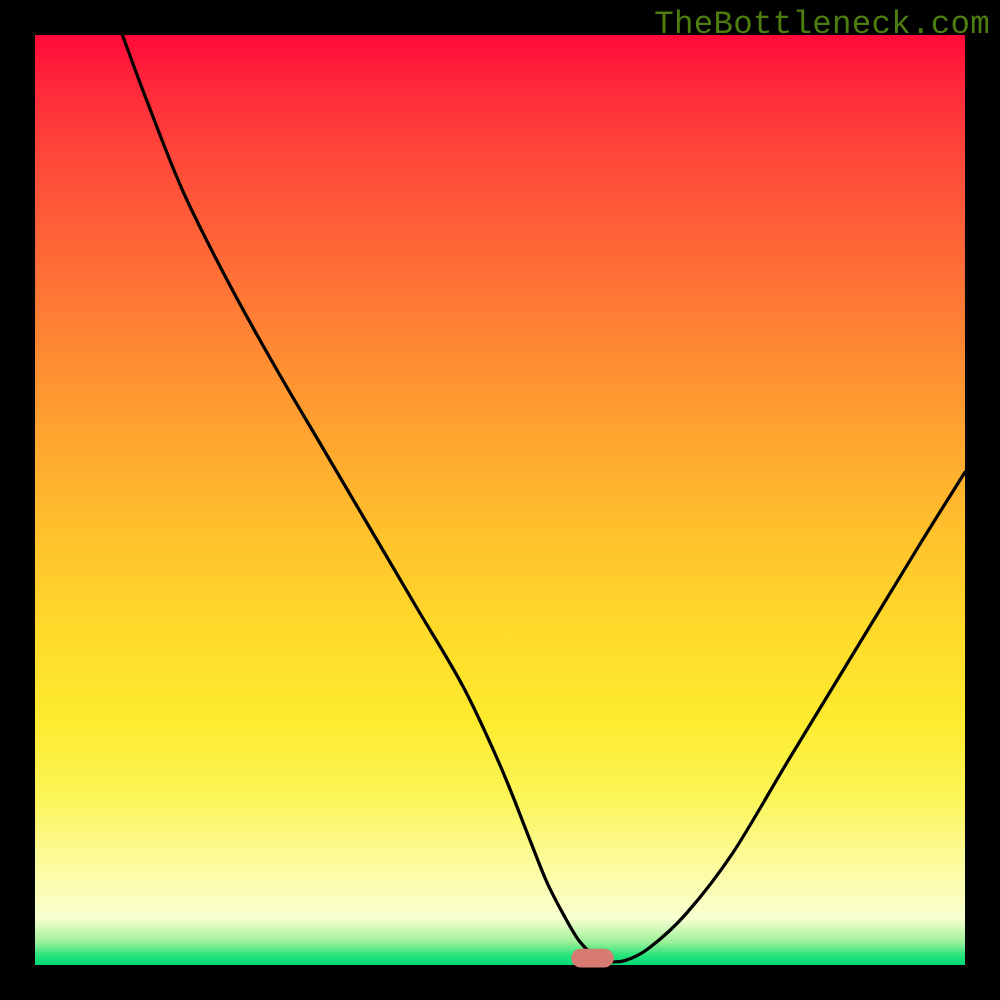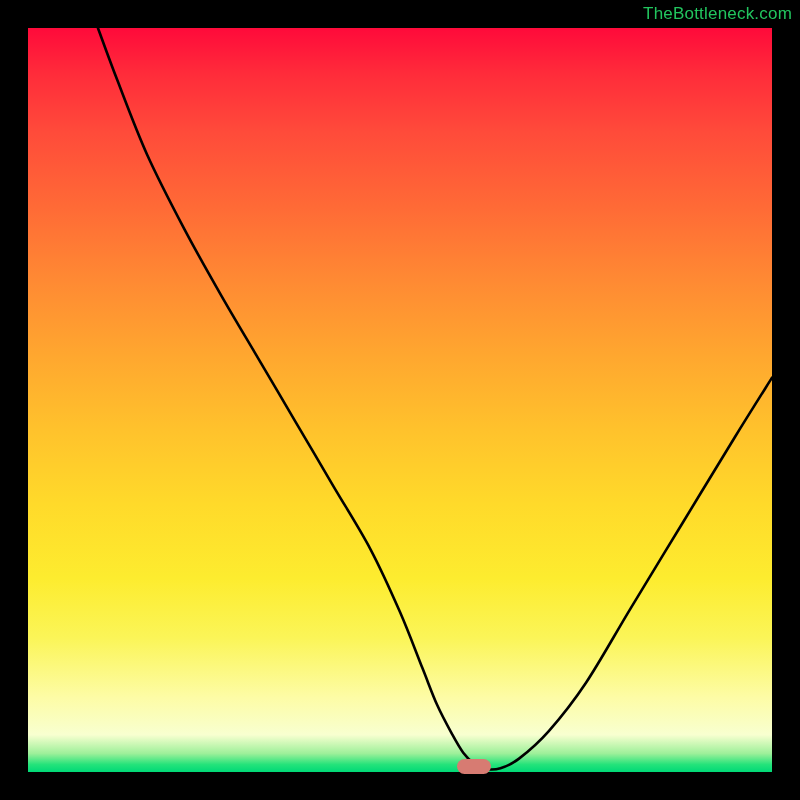--- a/index.html
+++ b/index.html
@@ -40,25 +40,26 @@
       #f8ffd0 95%,
       #9ef09a 97.5%,
       #24e37a 99%,
       #00d977 100%
     );
   }
   .watermark {
     position: absolute;
     top: 4px;
     right: 8px;
-    color: #22c55e;
-    font-size: 17px;
+    color: #4d7c0f;
+    font-size: 26px;
     font-weight: 400;
     letter-spacing: 0.2px;
     user-select: none;
+    font-family: Liberation Mono, monospace;
   }
   svg.curve {
     position: absolute;
     left: 0;
     top: 0;
     width: 744px;
     height: 744px;
     overflow: visible;
   }
   .marker {

